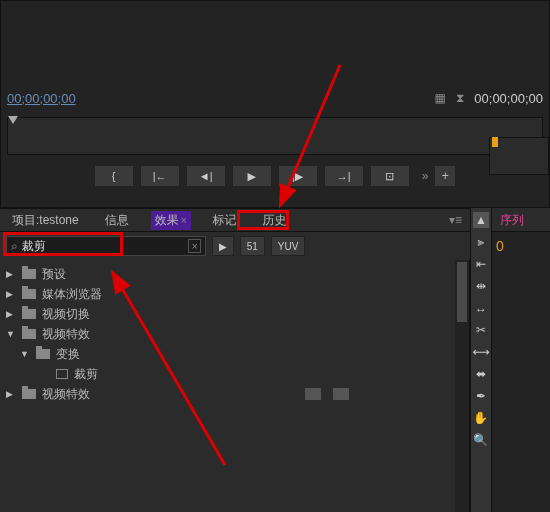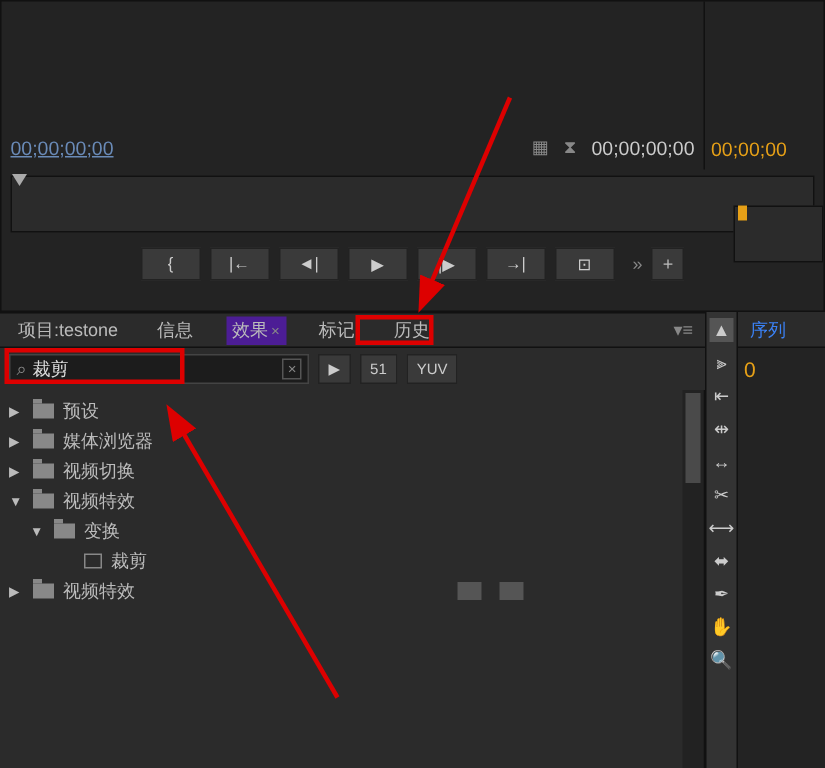--- a/index.html
+++ b/index.html
@@ -44,42 +44,39 @@
   .badges { position: absolute; right: 120px; top: 128px; display: flex; gap: 12px; }
   .badge { width: 16px; height: 12px; background: #555; }
   .scrollbar { position: absolute; right: 0; top: 0; bottom: 0; width: 14px; background: #222; }
   .scroll-thumb { position: absolute; top: 2px; left: 2px; right: 2px; height: 60px; background: #4a4a4a; }
   .main-layout { display: flex; height: 304px; }
   .left-col { width: 470px; }
   .tool-col { width: 22px; background: #333; border-left: 1px solid #111; border-right: 1px solid #111; padding-top: 4px; display: flex; flex-direction: column; align-items: center; gap: 6px; }
   .tool { width: 16px; height: 16px; display: flex; align-items: center; justify-content: center; color: #ccc; font-size: 12px; cursor: pointer; }
   .tool.sel { background: #555; }
   .right-col { flex: 1; background: #232323; }
-  .seq-tab { height: 24px; background: #2b2b2b; border-bottom: 1px solid #111; padding: 4px 8px; color: #3b82f6; }
+  .seq-tab { height: 24px; background: #2b2b2b; border-bottom: 1px solid #111; padding: 4px 8px; color: #ec4899; }
   .seq-tc { color: #e6a017; font-size: 14px; padding: 6px 4px; }
   .red-box { position: absolute; border: 3px solid #d00; pointer-events: none; z-index: 100; }
   .red-arrow { position: absolute; z-index: 99; pointer-events: none; }
 </style>
 </head>
 <body>
 
 <div class="top-panel">
   <div class="preview-area">
     <div class="preview-left">
       <div class="timecode-row">
         <span class="tc-left">00;00;00;00</span>
         <div class="tc-icons">
           <span>▦</span>
           <span>⧗</span>
         </div>
         <span class="tc-right">00;00;00;00</span>
       </div>
-    </div>
-    <div class="preview-right">
-      <span class="tc-yellow">00;00;00</span>
     </div>
   </div>
   <div class="scrub-bar">
     <div class="scrub-marker"></div>
   </div>
   <div class="right-scrub">
     <div class="right-marker"></div>
   </div>
   <div class="transport">
     <div class="tbtn">{</div>

